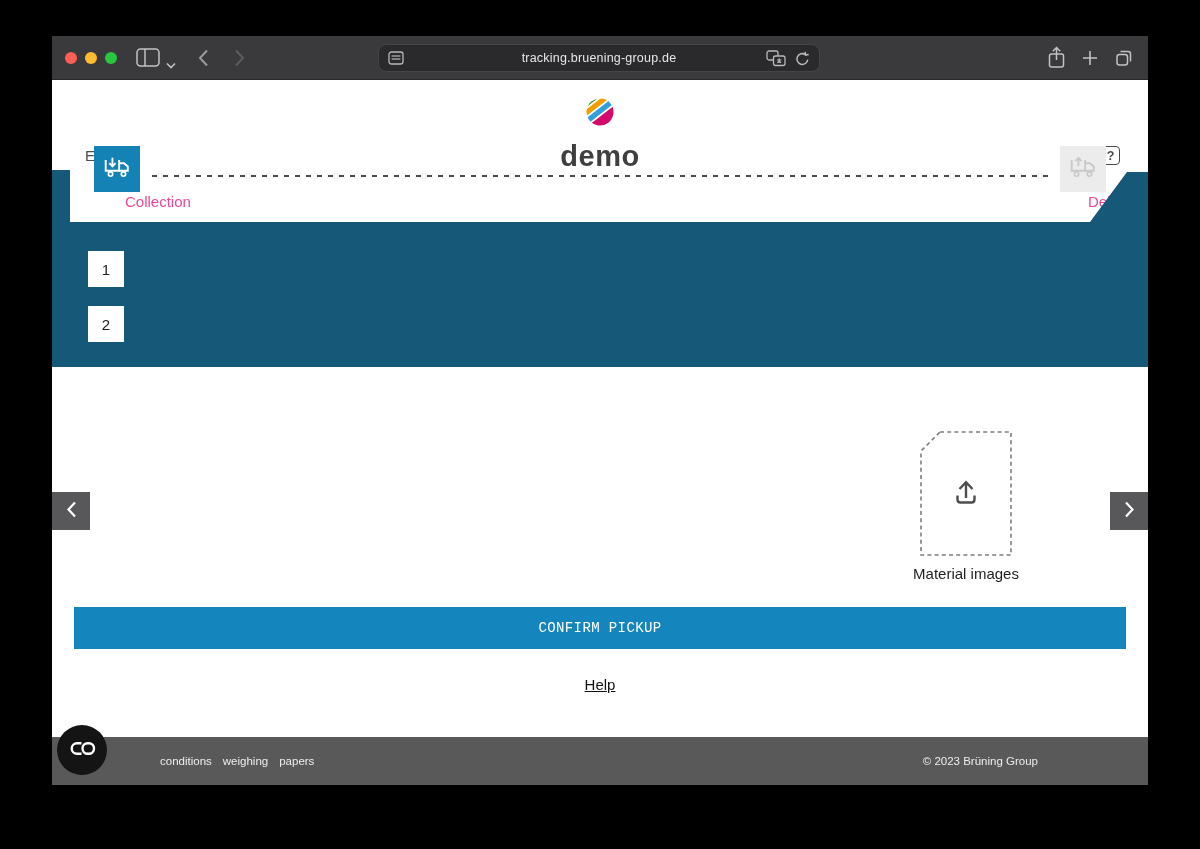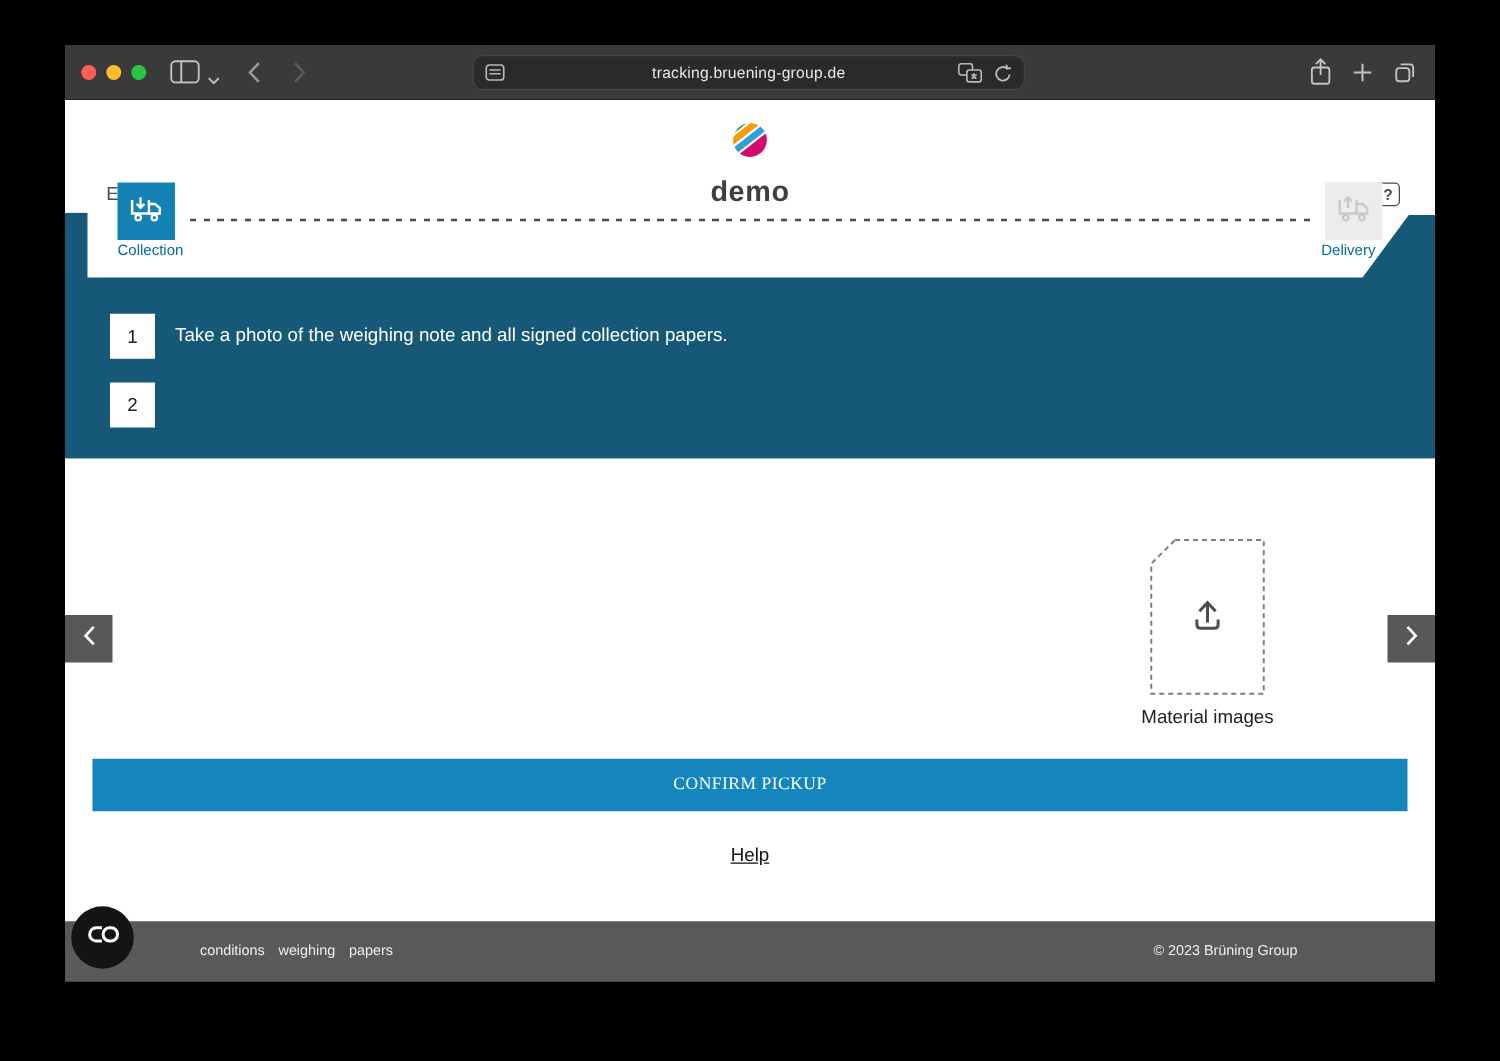--- a/index.html
+++ b/index.html
@@ -29,28 +29,28 @@
 
   .lang{position:absolute;left:33px;top:66px;display:flex;align-items:center;gap:8px;cursor:pointer;}
   .lang-label{font-size:15px;color:#4c4c4c;letter-spacing:.5px;}
   .brand-logo{position:absolute;left:534px;top:18px;}
   .help-top{position:absolute;right:28px;top:66px;display:flex;align-items:center;gap:8px;}
   .help-label{font-size:15px;color:#3d3d3d;font-weight:700;}
   .help-qbox{width:19px;height:19px;border:1.5px solid #4a4a4a;border-radius:4px;color:#4a4a4a;
              font-size:12.5px;font-weight:700;display:flex;align-items:center;justify-content:center;box-sizing:border-box;}
 
   .shipment-title{position:absolute;left:0;top:60px;width:100%;text-align:center;
-                  font-size:23px;font-weight:700;color:#3f3f3f;letter-spacing:.5px;}
+                  font-size:29px;font-weight:700;color:#3f3f3f;letter-spacing:.5px;}
 
   .progress-dash{position:absolute;left:100px;top:95px;width:901px;height:2px;
                  background:repeating-linear-gradient(90deg,#4a4a4a 0 5px,transparent 5px 11px);}
   .step-square{position:absolute;top:66px;width:46px;height:46px;display:flex;align-items:center;justify-content:center;}
   .step-square.start{left:42px;background:#1482b4;}
   .step-square.end{left:1008px;background:#ececec;}
-  .step-caption{position:absolute;top:113px;font-size:12px;color:#0369a1;}
+  .step-caption{position:absolute;top:113px;font-size:15px;color:#ec4899;margin-left:31px;}
   .step-caption.start{left:42px;}
   .step-caption.end{left:1005px;}
 
   .blue-panel{position:absolute;left:0;top:90px;width:1096px;height:197px;background:#155877;
               clip-path:polygon(0 0,18px 0,18px 52px,1038px 52px,1075px 2px,100% 2px,100% 100%,0 100%);}
   .instr-num{position:absolute;left:36px;width:36px;height:36px;background:#fff;
              display:flex;align-items:center;justify-content:center;
              font-size:15px;font-weight:500;color:#222;}
   .instr-text{position:absolute;left:88px;height:36px;line-height:36px;color:#fff;font-size:15px;}
   .row1{top:171px;} .row2{top:226px;}
@@ -60,21 +60,21 @@
   .carousel-arrow.left{left:0;} .carousel-arrow.right{left:1058px;}
 
   .upload-slot{position:absolute;top:351px;width:160px;text-align:center;}
   .slot-1{left:102px;} .slot-2{left:468px;} .slot-3{left:834px;}
   .upload-card{position:relative;width:92px;height:125px;margin:0 auto;cursor:pointer;}
   .upload-card svg.outline{position:absolute;left:0;top:0;}
   .upload-card .up-icon{position:absolute;left:28px;top:44px;}
   .upload-label{margin-top:9px;font-size:15px;color:#1f1f1f;}
 
   .confirm-btn{position:absolute;left:22px;top:527px;width:1052px;height:42px;background:#1586bd;
-               border:none;color:#fff;font-family:Liberation Serif, serif;font-size:14px;
+               border:none;color:#fff;font-family:Liberation Mono, monospace;font-size:14px;
                letter-spacing:.4px;font-weight:500;display:flex;align-items:center;justify-content:center;cursor:pointer;}
   .help-link-wrap{position:absolute;left:0;top:596px;width:100%;text-align:center;}
   .help-link{font-size:15px;color:#111;text-decoration:underline;cursor:pointer;font-weight:500;}
 
   
   .footer{position:absolute;left:0;top:701px;width:1096px;height:48px;background:#595959;
           display:flex;align-items:center;box-sizing:border-box;}
   .footer-links{display:flex;gap:11px;margin-left:108px;}
   .footer-link{font-size:11.5px;color:#ededed;cursor:pointer;}
   .footer-copy{margin-left:auto;margin-right:110px;font-size:11.5px;color:#ededed;}
@@ -236,21 +236,20 @@
             <circle cx="7" cy="16.6" r="2" fill="none" stroke="#c9c9c9" stroke-width="1.6"></circle>
             <circle cx="19" cy="16.6" r="2" fill="none" stroke="#c9c9c9" stroke-width="1.6"></circle>
           </svg>
         </span>
       </div>
       <div class="step-caption end">Delivery</div>
 
       <div class="blue-panel"></div>
 
       <div class="instr-num row1">1</div>
-      <div class="instr-text row1">Take a photo of the weighing note and all signed collection papers.</div>
       <div class="instr-num row2">2</div>
 
       <div class="carousel-arrow left">
         <span>
           <svg width="11" height="17" viewBox="0 0 11 17">
               <polyline points="9,1.5 2.5,8.5 9,15.5" fill="none" stroke="#fff" stroke-width="2.2"></polyline>
             </svg>
         </span>
       </div>
       <div class="carousel-arrow right">

